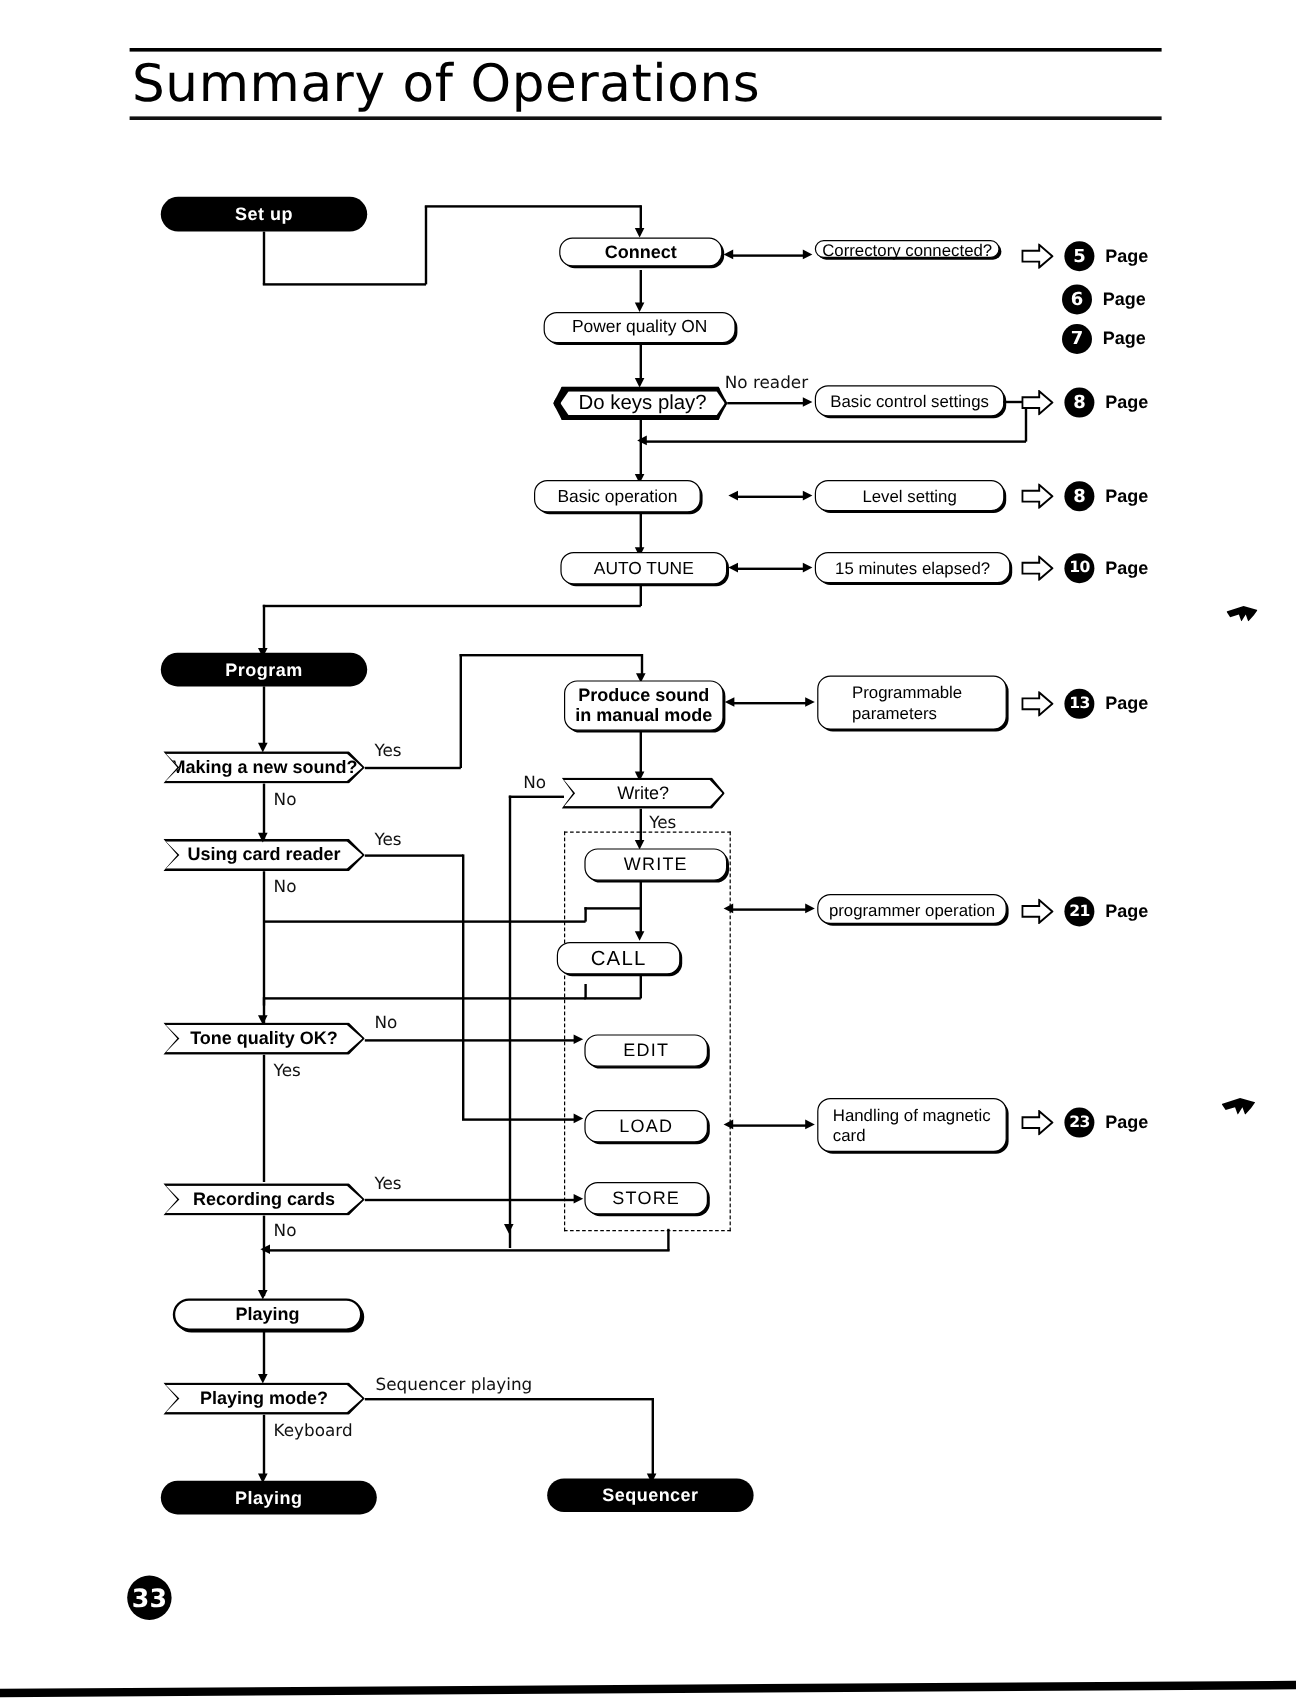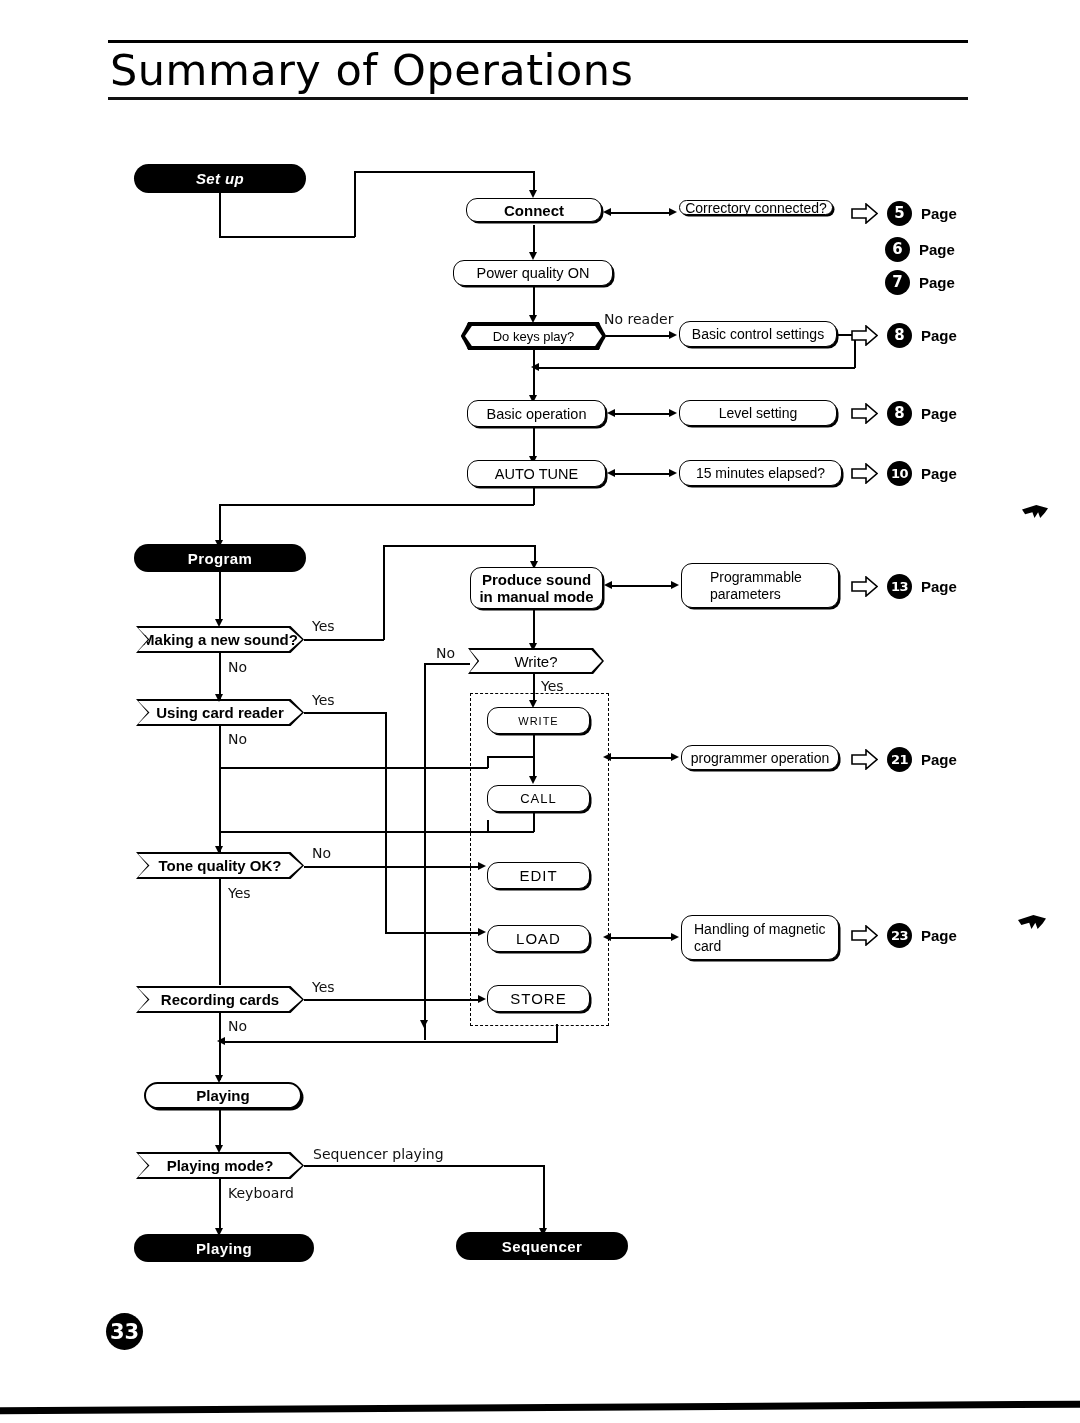--- a/index.html
+++ b/index.html
@@ -29,23 +29,23 @@
   .proc{border:1.6px solid #000;border-radius:11px;font-size:14.5px;
         box-shadow:2px 2px 0 -0.5px #000;}
   .proc.bold{font-weight:bold;font-size:15px;}
   .proc.thin{font-size:14px;}
 
   
   .oval{border:2px solid #000;border-radius:999px;font-weight:bold;font-size:15px;
         box-shadow:2px 2px 0 -0.5px #000;}
 
   
-  .hexa{border:2px solid #000;font-size:13px;
+  .hexa{border:2px solid #000;font-size:17px;
         clip-path:polygon(5% 0,95% 0,100% 50%,95% 100%,5% 100%,0 50%);
-        background:#000;}
+        background:#000;justify-content:flex-end;}
   .hexa > span{display:flex;align-items:center;justify-content:center;
         background:#fff;width:calc(100% - 4px);height:calc(100% - 4px);
         clip-path:polygon(5% 0,95% 0,100% 50%,95% 100%,5% 100%,0 50%);}
 
   
   .flag{font-weight:bold;font-size:15px;background:#000;
         clip-path:polygon(0 0, 92% 0, 100% 50%, 92% 100%, 0 100%, 7% 50%);}
   .flag > span{display:flex;align-items:center;justify-content:center;
         background:#fff;width:calc(100% - 4px);height:calc(100% - 4px);
         margin:2px;
@@ -98,21 +98,21 @@
 <body>
 
 <div id="page">
 
   <div id="header">
     <div id="rule-top"></div>
     <div id="page-title">Summary of Operations</div>
     <div id="rule-bottom"></div>
   </div>
 
-  <div class="node term" style="left:134px;top:164px;width:172px;height:29px;font-style:italic;">Set up</div>
+  <div class="node term" style="left:134px;top:164px;width:172px;height:29px;">Set up</div>
 
   <div class="ln lnv" style="left:219px;top:193px;height:44px;"></div>
   <div class="ln lnh" style="left:219px;top:236px;width:136px;"></div>
   <div class="ln lnv" style="left:354px;top:172px;height:65px;"></div>
   <div class="ln lnh" style="left:354px;top:171px;width:180px;"></div>
   <div class="ln lnv" style="left:533px;top:171px;height:20px;"></div>
   <div class="arr arr-d" style="left:529px;top:190px;"></div>
 
   <div class="node proc bold" style="left:466px;top:198px;width:136px;height:24px;">Connect</div>
 
@@ -135,21 +135,21 @@
   <div class="node proc thin" style="left:679px;top:321px;width:158px;height:26px;">Basic control settings</div>
 
   <div class="ln lnh" style="left:836px;top:334px;width:19px;"></div>
   <div class="ln lnv" style="left:854px;top:334px;height:34px;"></div>
   <div class="ln lnh" style="left:538px;top:367px;width:317px;"></div>
   <div class="arr arr-l" style="left:531px;top:363px;"></div>
 
   <div class="ln lnv" style="left:533px;top:350px;height:48px;"></div>
   <div class="arr arr-d" style="left:529px;top:395px;"></div>
 
-  <div class="node proc" style="left:467px;top:400px;width:139px;height:27px;">Basic operation</div>
+  <div class="node proc" style="left:445px;top:400px;width:139px;height:27px;">Basic operation</div>
 
   <div class="arr arr-l" style="left:607px;top:409px;"></div>
   <div class="ln lnh" style="left:614px;top:413px;width:58px;"></div>
   <div class="arr arr-r" style="left:669px;top:409px;"></div>
 
   <div class="node proc thin" style="left:679px;top:400px;width:158px;height:26px;">Level setting</div>
 
   <div class="ln lnv" style="left:533px;top:427px;height:32px;"></div>
   <div class="arr arr-d" style="left:529px;top:456px;"></div>
 
@@ -212,23 +212,23 @@
 
   <div class="ln lnh" style="left:424px;top:663px;width:46px;"></div>
   <div class="ln lnv" style="left:424px;top:663px;height:377px;"></div>
   <div class="arr arr-d" style="left:420px;top:1020px;"></div>
 
   <div class="ln lnv" style="left:533px;top:674px;height:28px;"></div>
   <div class="arr arr-d" style="left:529px;top:700px;"></div>
 
   <div class="dashbox" style="left:470px;top:693px;width:137px;height:331px;"></div>
 
-  <div class="node proc" style="left:487px;top:707px;width:103px;height:27px;font-size:11px;letter-spacing:1px;">WRITE</div>
-
-  <div class="node proc" style="left:487px;top:785px;width:103px;height:27px;font-size:13px;letter-spacing:1px;">CALL</div>
+  <div class="node proc" style="left:487px;top:707px;width:119px;height:27px;font-size:15px;letter-spacing:1px;">WRITE</div>
+
+  <div class="node proc" style="left:464px;top:785px;width:103px;height:27px;font-size:17px;letter-spacing:1px;">CALL</div>
 
   <div class="node proc" style="left:487px;top:862px;width:103px;height:27px;font-size:15px;letter-spacing:1px;">EDIT</div>
 
   <div class="node proc" style="left:487px;top:925px;width:103px;height:27px;font-size:15px;letter-spacing:1px;">LOAD</div>
 
   <div class="node proc" style="left:487px;top:985px;width:103px;height:27px;font-size:15px;letter-spacing:1px;">STORE</div>
 
   <div class="node proc thin" style="left:681px;top:745px;width:158px;height:25px;">programmer operation</div>
   <div class="arr arr-l" style="left:603px;top:753px;"></div>
   <div class="ln lnh" style="left:610px;top:757px;width:64px;"></div>

